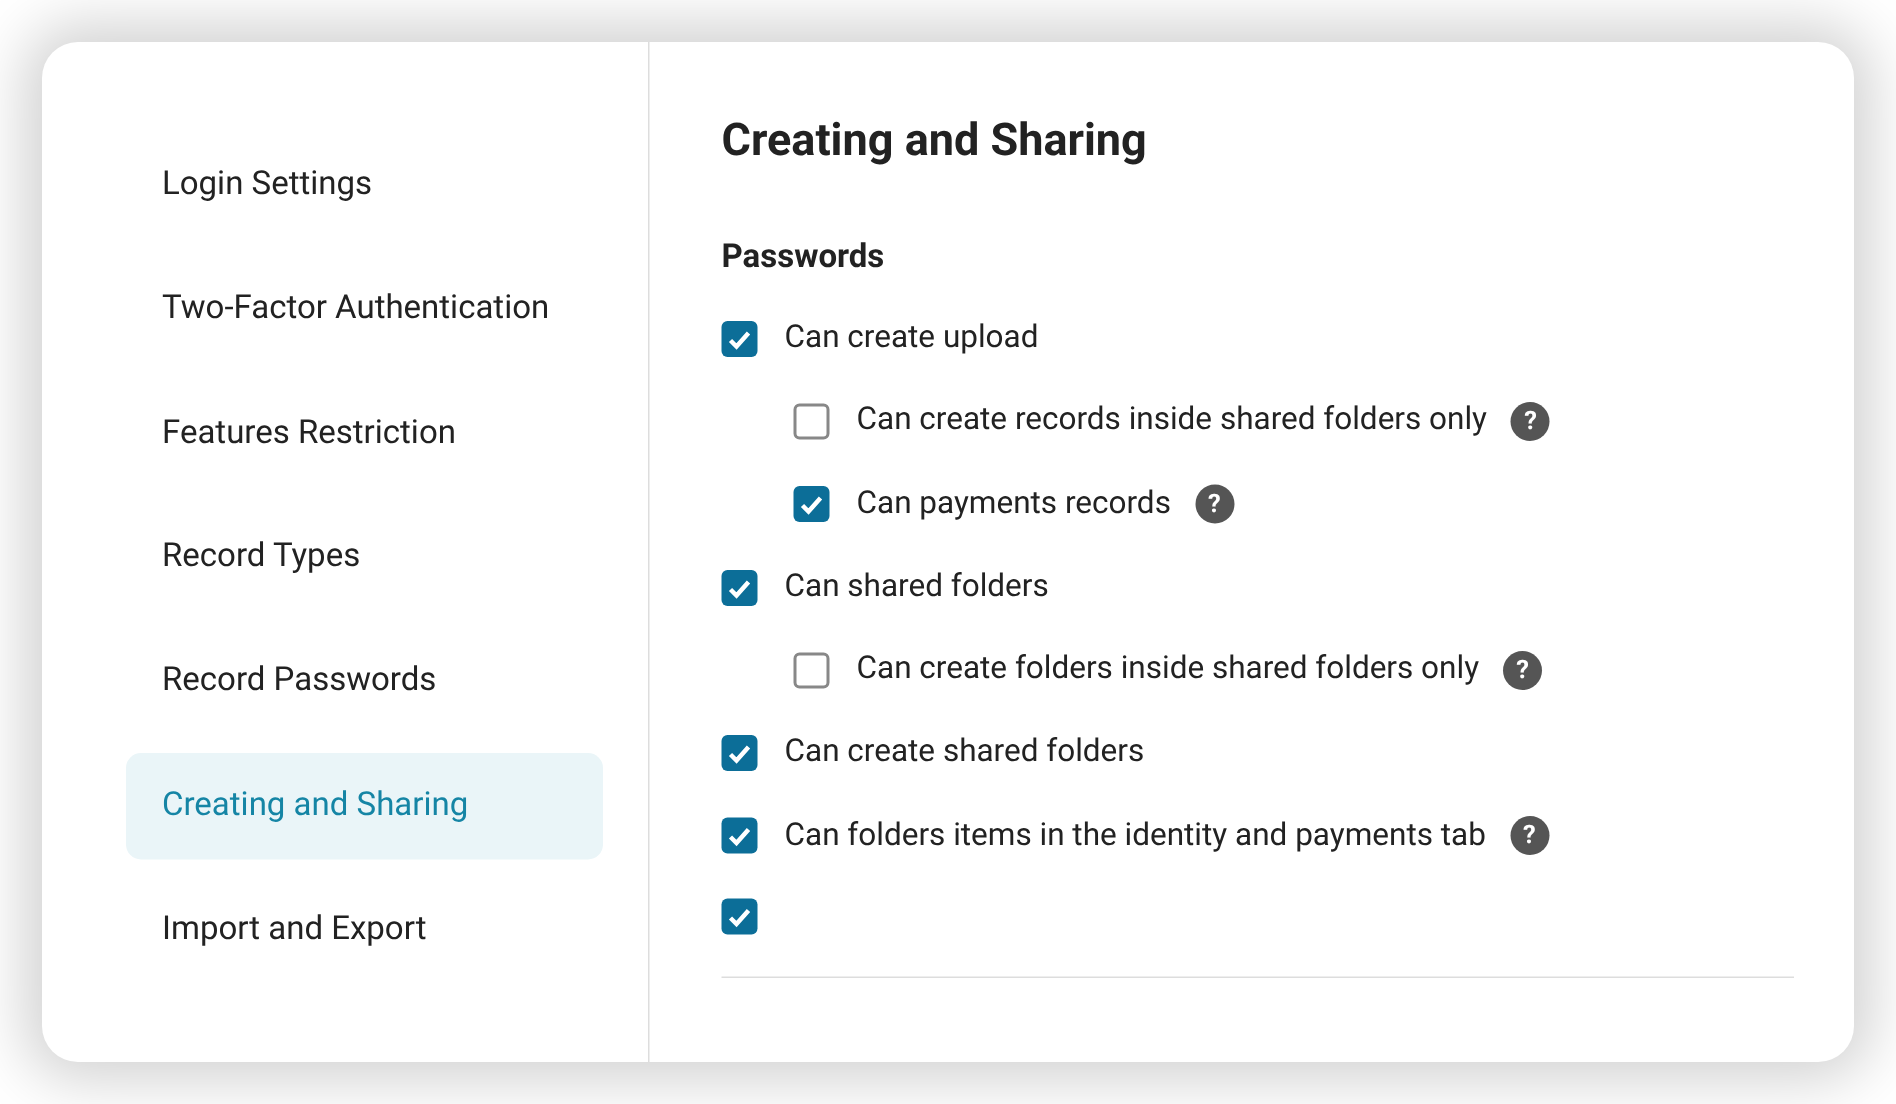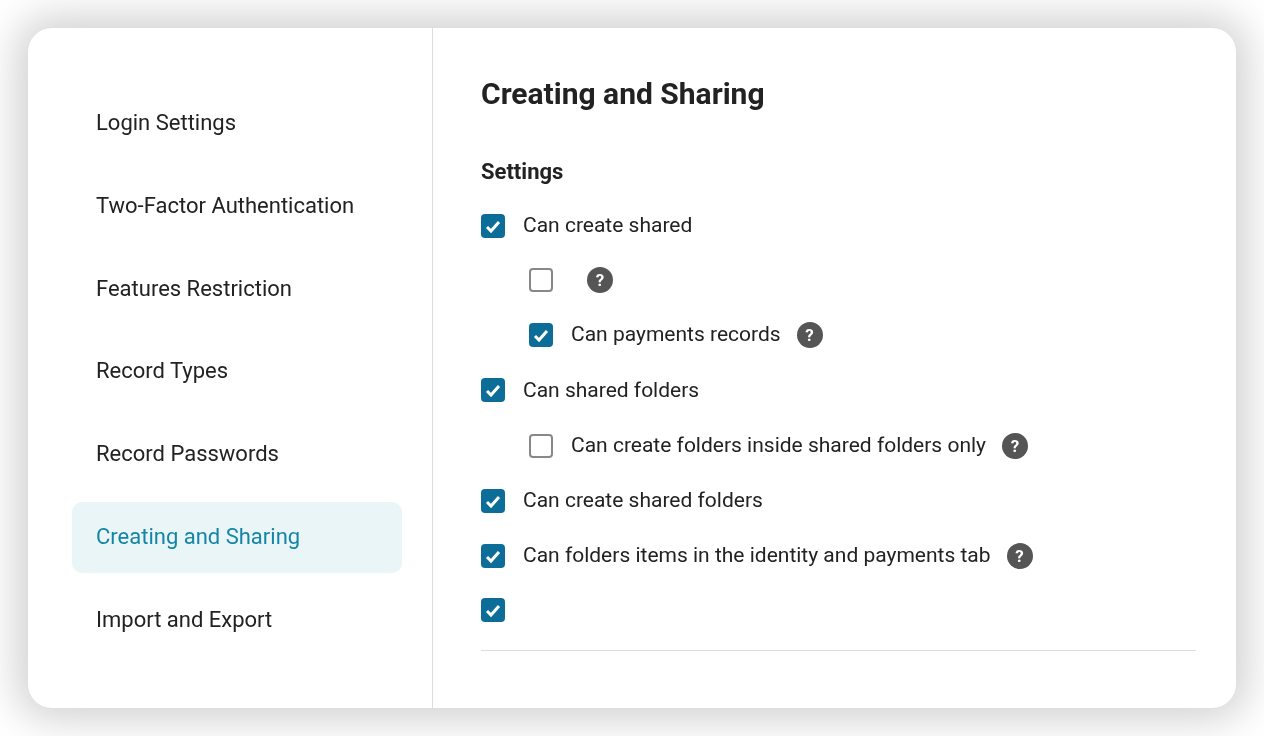--- a/index.html
+++ b/index.html
@@ -18,21 +18,21 @@
     right: 28px;
     bottom: 28px;
     background: #fff;
     border-radius: 24px;
     box-shadow: 0 0 40px 12px rgba(0,0,0,0.18);
     display: flex;
     overflow: hidden;
   }
   .sidebar {
     width: 405px;
-    padding: 60px 0 0 44px;
+    padding: 60px 0 0 56px;
     border-right: 1px solid #ddd;
     flex-shrink: 0;
   }
   .sidebar-item {
     font-size: 22px;
     color: #222;
     padding: 20px 24px;
     border-radius: 10px;
     cursor: pointer;
     margin-right: 30px;
@@ -130,33 +130,34 @@
     <div class="sidebar-item">Features Restriction</div>
     <div class="sidebar-item">Record Types</div>
     <div class="sidebar-item">Record Passwords</div>
     <div class="sidebar-item active">Creating and Sharing</div>
     <div class="sidebar-item">Import and Export</div>
 
   </nav>
 
   <main class="main">
     <h1 class="main-title">Creating and Sharing</h1>
-    <h2 class="section-title">Settings</h2>
-
-    <div class="option-row">
-      <div class="checkbox checked">
-        <svg viewBox="0 0 16 16">
-            <polyline points="2,9 6,13 14,4"></polyline>
-          </svg>
-      </div>
-      <span class="option-label">Can create shared</span>
+    <h2 class="section-title">Passwords</h2>
+
+    <div class="option-row">
+      <div class="checkbox checked">
+        <svg viewBox="0 0 16 16">
+            <polyline points="2,9 6,13 14,4"></polyline>
+          </svg>
+      </div>
+      <span class="option-label">Can create upload</span>
     </div>
 
     <div class="option-row indented">
       <div class="checkbox unchecked"></div>
+      <span class="option-label">Can create records inside shared folders only</span>
       <span class="help-icon">?</span>
     </div>
 
     <div class="option-row indented">
       <div class="checkbox checked">
         <svg viewBox="0 0 16 16">
             <polyline points="2,9 6,13 14,4"></polyline>
           </svg>
       </div>
       <span class="option-label">Can payments records</span>

